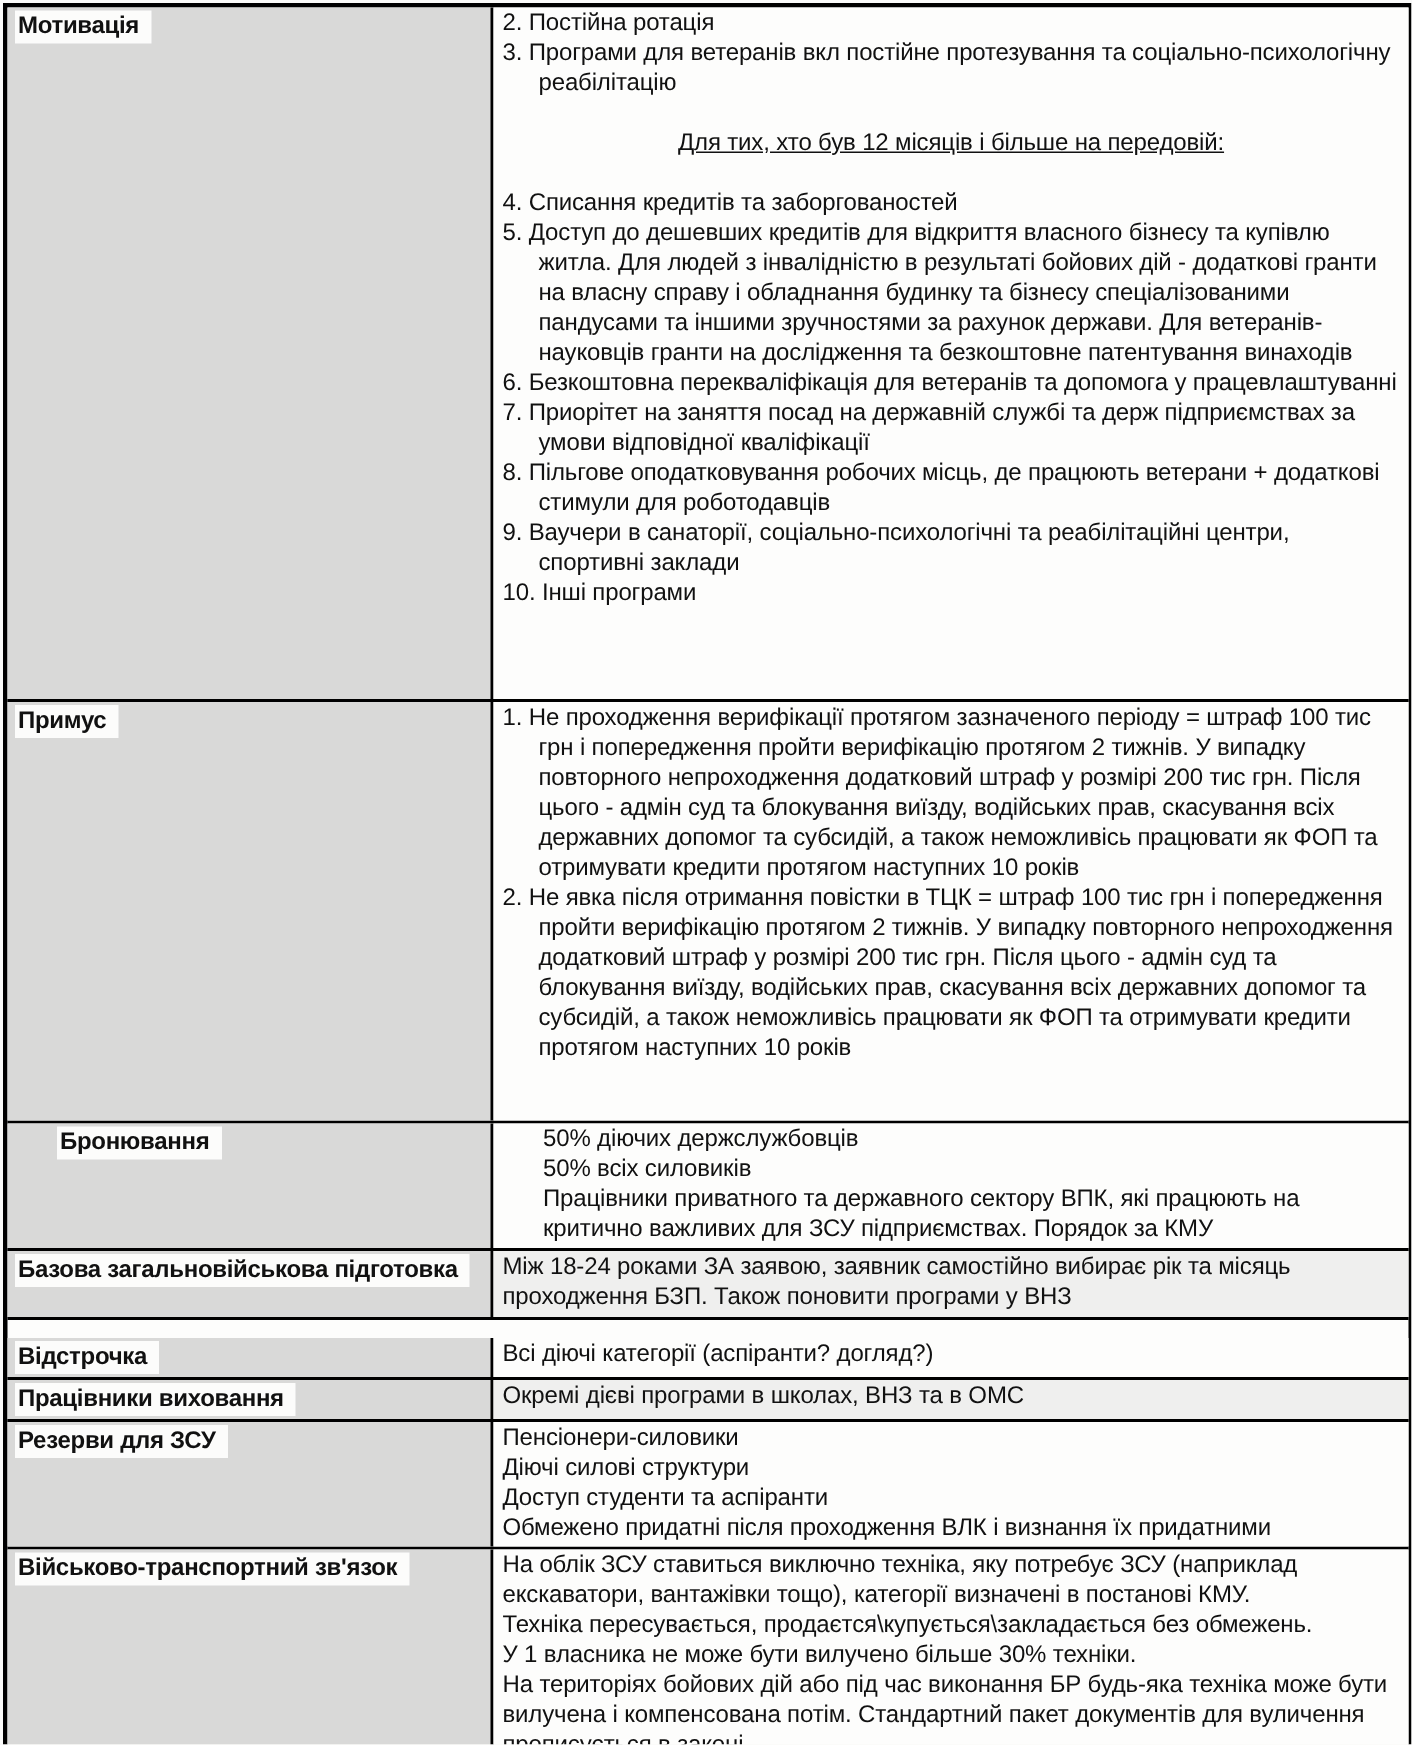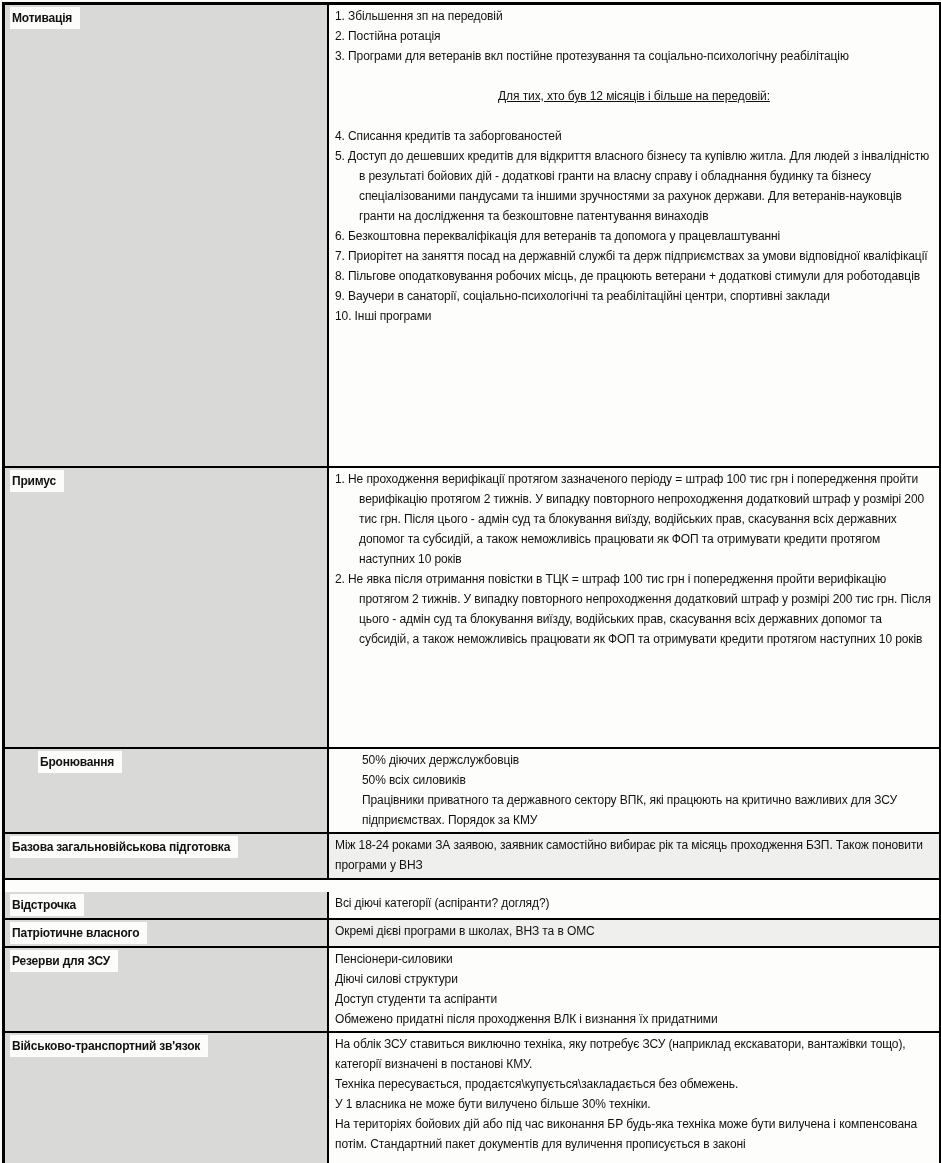--- a/index.html
+++ b/index.html
@@ -25,21 +25,21 @@
   }
   .t-row {
     display: grid;
     grid-template-columns: 324px 1fr;
     border-bottom: 2px solid #000;
     box-sizing: border-box;
   }
   .t-row:last-child { border-bottom: none; }
   .cell {
     box-sizing: border-box;
-    font-size: 12px;
+    font-size: 16px;
     line-height: 20px;
     color: #111;
   }
   .cell.left {
     background: #d9d9d8;
     border-right: 2px solid #000;
     padding: 2px 4px 2px 5px;
   }
   .cell.right {
     background: #fdfdfc;
@@ -79,21 +79,20 @@
 <body>
 
 <div class="page">
   <div class="doc-table">
 
     <div class="t-row r1">
       <div class="cell left">
         <span class="row-label">Мотивація</span>
       </div>
       <div class="cell right">
-          <div class="line num-line">1. Збільшення зп на передовій</div>
           <div class="line num-line">2. Постійна ротація</div>
           <div class="line num-line">3. Програми для ветеранів вкл постійне протезування та соціально-психологічну реабілітацію</div>
           <div class="gap"></div>
           <div class="line uline">Для тих, хто був 12 місяців і більше на передовій:</div>
           <div class="gap"></div>
           <div class="line num-line">4. Списання кредитів та заборгованостей</div>
           <div class="line num-line">5. Доступ до дешевших кредитів для відкриття власного бізнесу та купівлю житла. Для людей з інвалідністю в результаті бойових дій - додаткові гранти на власну справу і обладнання будинку та бізнесу спеціалізованими пандусами та іншими зручностями за рахунок держави. Для ветеранів-науковців гранти на дослідження та безкоштовне патентування винаходів</div>
           <div class="line num-line">6. Безкоштовна перекваліфікація для ветеранів та допомога у працевлаштуванні</div>
           <div class="line num-line">7. Приорітет на заняття посад на державній службі та держ підприємствах за умови відповідної кваліфікації</div>
           <div class="line num-line">8. Пільгове оподатковування робочих місць, де працюють ветерани + додаткові стимули для роботодавців</div>
@@ -136,21 +135,21 @@
       <div class="cell left">
         <span class="row-label">Відстрочка</span>
       </div>
       <div class="cell right">
           <div class="line">Всі діючі категорії (аспіранти? догляд?)</div>
         </div>
     </div>
 
     <div class="t-row r6">
       <div class="cell left">
-        <span class="row-label">Патріотичне власного</span>
+        <span class="row-label">Працівники виховання</span>
       </div>
       <div class="cell right tinted">
           <div class="line">Окремі дієві програми в школах, ВНЗ та в ОМС</div>
         </div>
     </div>
 
     <div class="t-row r7">
       <div class="cell left">
         <span class="row-label">Резерви для ЗСУ</span>
       </div>

